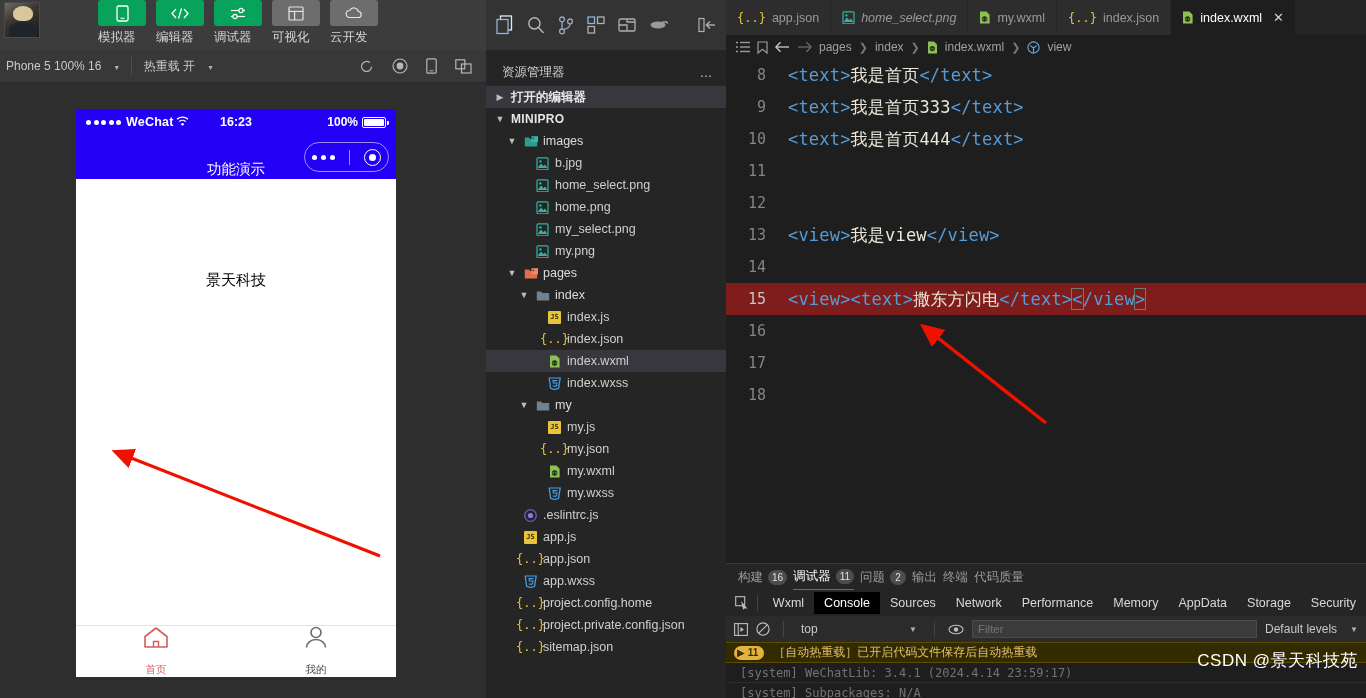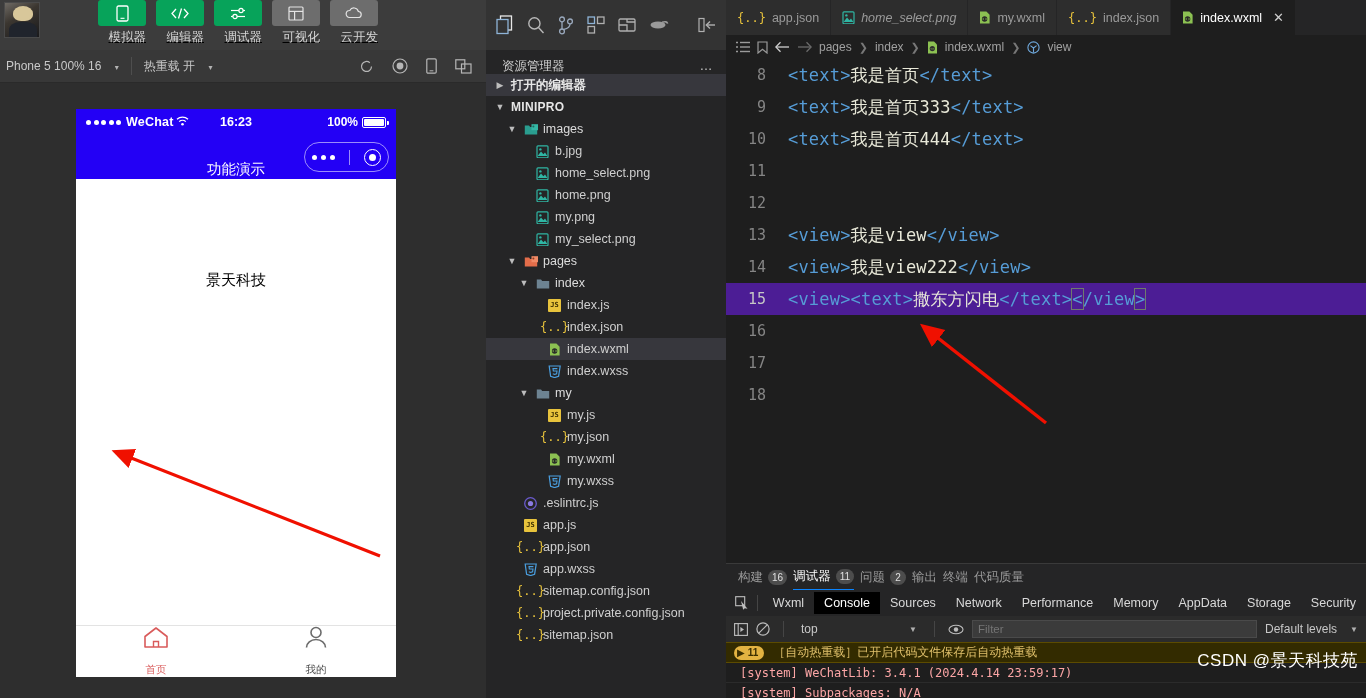--- a/index.html
+++ b/index.html
@@ -27,23 +27,22 @@
   .avatar::before{
     content:""; position:absolute; left:8px; top:3px; width:20px; height:15px;
     background:#d8c79a; border-radius: 50% 50% 40% 40%;
   }
   .avatar::after{
     content:""; position:absolute; left:4px; top:19px; width:28px; height:20px;
     background:#20242c; border-radius: 40% 40% 0 0;
   }
   .tool-group { display: flex; align-items: flex-start; margin-left: 58px; gap: 10px; }
   .tool-btn {
-    width: 48px; display: flex; flex-direction: column; align-items: flex-end;
+    width: 48px; display: flex; flex-direction: column; align-items: flex-start;
     cursor: pointer;
-    text-decoration: underline;
   }
   .tool-chip {
     width: 48px; height: 26px; border-radius: 3px;
     display: flex; align-items: center; justify-content: center;
     color: #fff;
   }
   .tool-chip.green { background: #07a35a; }
   .tool-chip.grey { background: #6d6d6d; }
   .tool-label { font-size: 12.5px; color: #d6d6d6; margin-top: 3px; white-space: nowrap; }
 
@@ -155,21 +154,21 @@
     background: #252526;
   }
   .act-bar {
     height: 50px; width: 240px; background: #333333;
     display: flex; align-items: center; padding: 0 10px; gap: 13px;
   }
   .act-ico { color: #b8b8b8; cursor: pointer; display: flex; align-items: center; }
   .act-ico.sel { color: #ffffff; }
   .act-spacer { flex: 1; }
   .exp-head {
-    height: 24px; display: flex; align-items: flex-start; justify-content: space-between;
+    height: 36px; display: flex; align-items: center; justify-content: space-between;
     padding: 8px 12px 0 16px; color: #cfcfcf; font-size: 12.5px;
   }
   .exp-dots { color: #c8c8c8; letter-spacing: 1.5px; cursor: pointer; font-size: 13px; }
   .row-open {
     height: 22px; display: flex; align-items: center; gap: 5px;
     padding-left: 8px; background: #37373d; color: #e6e6e6;
     font-size: 12.5px; font-weight: bold; cursor: pointer;
   }
   .row-root {
     height: 22px; display: flex; align-items: center; gap: 5px;
@@ -201,21 +200,21 @@
   .etab .x { margin-left: 5px; color: #d0d0d0; font-size: 13px; }
   .breadcrumb {
     height: 24px; display: flex; align-items: center; gap: 7px;
     padding: 0 10px; font-size: 12px; color: #a0a0a0; background: #1e1e1e;
   }
   .bc-ico { color: #9b9b9b; display: flex; cursor: pointer; }
   .bc-sep { color: #777; font-size: 11px; }
   .bc-item { cursor: pointer; }
   .code-area { position: relative; height: 504px; background: #1e1e1e; overflow: hidden; font-family: "DejaVu Sans Mono", "Liberation Mono", monospace; }
   .cline { height: 32px; display: flex; align-items: center; }
-  .cline.hl { background: #4c1d95; }
+  .cline.hl { background: #7f1d1d; }
   .ln { width: 62px; text-align: right; padding-right: 22px; color: #858585; font-size: 15px; flex: none; }
   .cline.hl .ln { color: #c6c6c6; }
   .ctxt { font-size: 17px; white-space: pre; letter-spacing: .2px; }
   .tg { color: #569cd6; }
   .txt { color: #e8e8d8; }
   .brk { outline: 1px solid #6e7a6e; }
 
   
   .panel {
     position: absolute; left: 726px; top: 563px; width: 640px; height: 135px;
@@ -261,21 +260,21 @@
     display: flex; align-items: center; gap: 9px; padding: 0 8px;
     color: #e0c06a; font-size: 12px;
   }
   .warn-badge {
     background: #e3b341; color: #3b2f00; border-radius: 9px;
     padding: 0 6px 0 3px; height: 14px; font-size: 10px; font-weight: bold;
     display: flex; align-items: center; gap: 3px;
   }
   .con-line {
     height: 20px; display: flex; align-items: center; padding: 0 8px 0 14px;
-    color: #fca5a5; font-size: 12px;
+    color: #737373; font-size: 12px;
     font-family: "DejaVu Sans Mono", "Liberation Mono", monospace;
     border-bottom: 1px solid #2b2b2b;
   }
   .watermark {
     position: absolute; right: 8px; bottom: 26px;
     color: #ffffff; font-size: 17px; letter-spacing: .5px;
     pointer-events: none;
   }
 
   
@@ -634,32 +633,32 @@
         </div>
         <div class="f-row" style="padding-left: 32px;">
           <span class="tw"></span>
           <span class="f-ico">
             <svg width="13" height="13" viewBox="0 0 13 13">
               <rect x="1" y="0.8" width="11" height="12" rx="1" fill="none" stroke="#2fb6a4" stroke-width="1.2"></rect>
               <circle cx="4.4" cy="4.4" r="1.2" fill="#2fb6a4"></circle>
               <path d="M1.6 11 L5 6.6 L7.4 9.2 L9 7.6 L11.4 11 z" fill="#2fb6a4"></path>
             </svg>
           </span>
-          <span>my.png</span>
+          <span>my_select.png</span>
         </div>
         <div class="f-row" style="padding-left: 32px;">
           <span class="tw"></span>
           <span class="f-ico">
             <svg width="13" height="13" viewBox="0 0 13 13">
               <rect x="1" y="0.8" width="11" height="12" rx="1" fill="none" stroke="#2fb6a4" stroke-width="1.2"></rect>
               <circle cx="4.4" cy="4.4" r="1.2" fill="#2fb6a4"></circle>
               <path d="M1.6 11 L5 6.6 L7.4 9.2 L9 7.6 L11.4 11 z" fill="#2fb6a4"></path>
             </svg>
           </span>
-          <span>my_select.png</span>
+          <span>my.png</span>
         </div>
         <div class="f-row" style="padding-left: 20px;">
           <span class="tw">▼</span>
           <span class="f-ico">
             <svg width="14" height="13" viewBox="0 0 14 13">
               <path d="M0.8 2.6 L5 2.6 L6.2 4 L13.2 4 L13.2 11.4 L0.8 11.4 z" fill="#e36d4a"></path>
               <rect x="7.5" y="1.2" width="6.5" height="6" fill="#f08a66"></rect>
               <circle cx="9.4" cy="3.4" r="1" fill="#8f3a20"></circle>
             </svg>
           </span>
@@ -785,21 +784,21 @@
               <path d="M9.4 3.6 L5 3.6 L5.3 6 L9 6 L8.6 8.8 L6.6 9.4 L4.8 8.8" fill="none" stroke="#4a9fe0" stroke-width="1.1"></path>
             </svg>
           </span>
           <span>app.wxss</span>
         </div>
         <div class="f-row" style="padding-left: 20px;">
           <span class="tw"></span>
           <span class="f-ico">
             <span style="color:#e8c33c;font-size:12px;font-family:'DejaVu Sans Mono',monospace;">{..}</span>
           </span>
-          <span>sitemap.config.json</span>
+          <span>project.config.home</span>
         </div>
         <div class="f-row" style="padding-left: 20px;">
           <span class="tw"></span>
           <span class="f-ico">
             <span style="color:#e8c33c;font-size:12px;font-family:'DejaVu Sans Mono',monospace;">{..}</span>
           </span>
           <span>project.private.config.json</span>
         </div>
         <div class="f-row" style="padding-left: 20px;">
           <span class="tw"></span>
@@ -928,21 +927,20 @@
         <div class="cline">
           <span class="ln">12</span>
           <span class="ctxt"></span>
         </div>
         <div class="cline">
           <span class="ln">13</span>
           <span class="ctxt"><span class="tg">&lt;view&gt;</span><span class="txt">我是view</span><span class="tg">&lt;/view&gt;</span></span>
         </div>
         <div class="cline">
           <span class="ln">14</span>
-          <span class="ctxt"><span class="tg">&lt;view&gt;</span><span class="txt">我是view222</span><span class="tg">&lt;/view&gt;</span></span>
         </div>
         <div class="cline hl">
           <span class="ln">15</span>
           <span class="ctxt"><span class="tg">&lt;view&gt;</span><span class="tg">&lt;text&gt;</span><span class="txt">撒东方闪电</span><span class="tg">&lt;/text&gt;</span><span class="tg brk">&lt;</span><span class="tg">/view</span><span class="tg brk">&gt;</span></span>
         </div>
         <div class="cline">
           <span class="ln">16</span>
           <span class="ctxt"></span>
         </div>
         <div class="cline">

